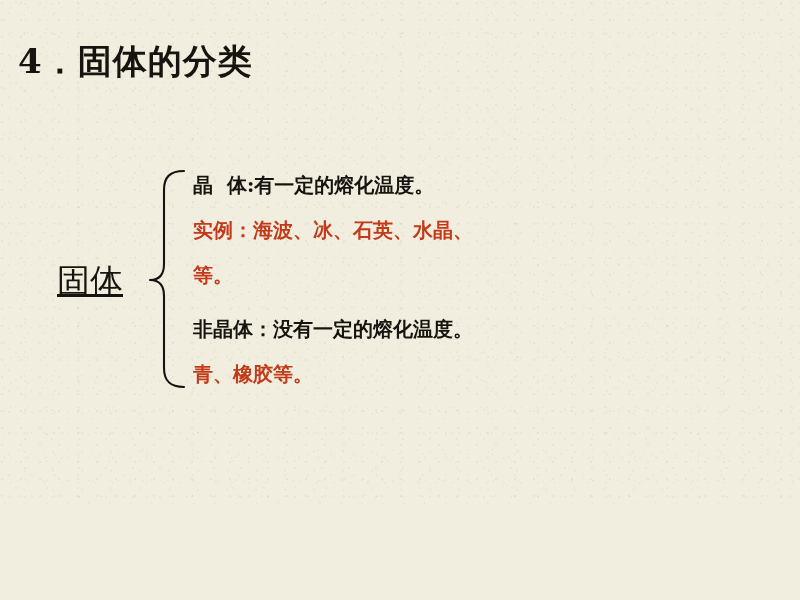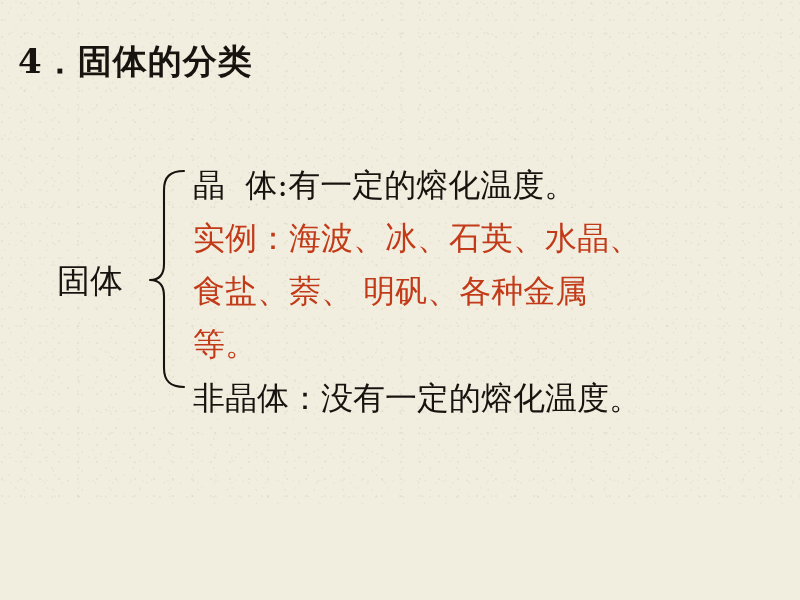--- a/index.html
+++ b/index.html
@@ -49,20 +49,21 @@
 
   
   #branch-label {
     position: absolute;
     left: 57px;
     top: 264px;
     font-size: 33px;
     line-height: 1.0;
     color: #17140f;
     white-space: pre;
+    text-decoration: underline;
   }
 
   
   #brace {
     position: absolute;
     left: 148px;
     top: 168px;
     width: 38px;
     height: 222px;
     pointer-events: none;
@@ -72,28 +73,28 @@
   #lines {
     position: absolute;
     left: 193px;
     top: 163px;
     width: 600px;
   }
   .line {
     white-space: pre;
     line-height: 45px;
     height: 45px;
-    font-size: 32px;
+    font-size: 20px;
+    font-weight: bold;
   }
   .line.black {
     color: #17140f;
   }
   .line.red {
     color: #c23a18;
-    margin-top: 8px;
   }
   .line.l-noncrystal {
     letter-spacing: 0px;
     margin-top: 9px;
   }
 </style>
 </head>
 <body>
 
 <div id="slide" style="background-color: rgb(241, 238, 224);">
@@ -108,18 +109,18 @@
              L 16 96
              C 16 108, 10 112, 2 112
              C 10 112, 16 116, 16 128
              L 16 200
              C 16 213, 22 219, 36 219" fill="none" stroke="#17140f" stroke-width="2.1" stroke-linecap="round" stroke-linejoin="round"></path>
   </svg>
 
   <div id="lines">
     <div class="line black l-crystal" style="color: rgb(23, 20, 15);">晶  体:有一定的熔化温度。</div>
     <div class="line red" style="color: rgb(194, 58, 24);">实例：海波、冰、石英、水晶、</div>
-    <div class="line red" style="color: rgb(194, 58, 24);">食盐、萘、 明矾、各种金属</div>
     <div class="line red" style="color: rgb(194, 58, 24);">等。</div>
     <div class="line black l-noncrystal" style="color: rgb(23, 20, 15);">非晶体：没有一定的熔化温度。</div>
+    <div class="line red" style="color: rgb(194, 58, 24);">青、橡胶等。</div>
   </div>
 
 </div>
 
 </body></html>

